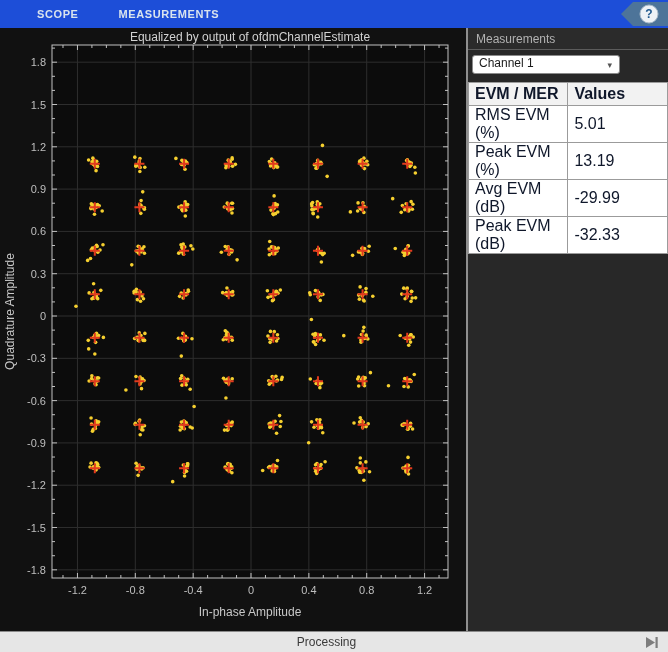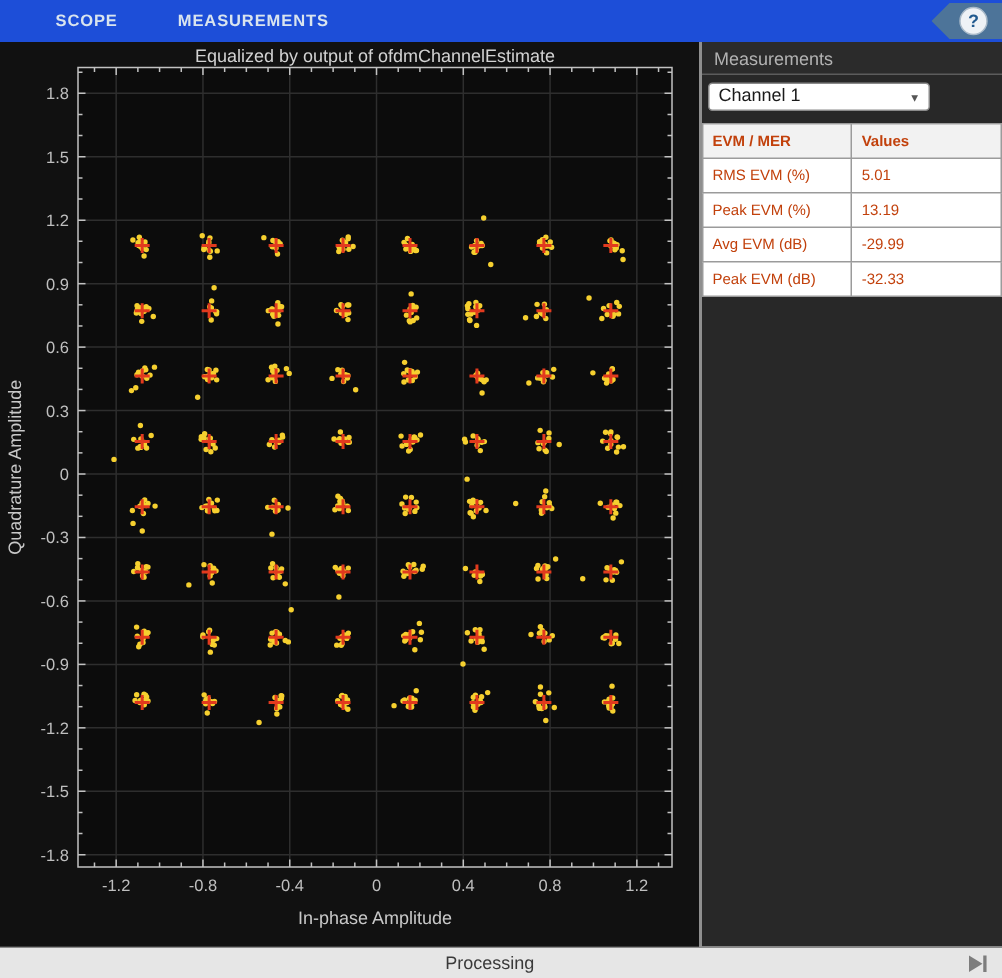--- a/index.html
+++ b/index.html
@@ -28,22 +28,22 @@
   .panel { width:200px; background:#282828; display:flex; flex-direction:column; }
   .panel-title { height:22px; line-height:22px; padding-left:8px; color:#b2b2b2;
                  font-size:12px; background:#2b2b2b; border-bottom:1px solid #5c5c5c; }
   .channel-row { padding:5px 0 4px 4px; }
   .channel-select { width:148px; height:19px; background:#fff; border:1px solid #8a8a8a;
                     border-radius:3px; display:flex; 
                     font-size:12px; color:#1a1a1a; padding-left:6px; position:relative;
                     cursor:default; }
   .channel-select .caret { position:absolute; right:7px; top:4px; color:#555;
                            font-size:9px; }
-  table.meas { border-collapse:collapse; width:200px; font-size:10px;
-               color:#c2410c; background:#fff; margin-top:4px; }
+  table.meas { border-collapse:collapse; width:200px; font-size:16px;
+               color:#0f172a; background:#fff; margin-top:4px; }
   table.meas th, table.meas td { border:1px solid #9b9b9b; height:23px;
                padding:0 0 0 6px; text-align:left; font-weight:normal; width:100px; }
   table.meas th { background:#f2f2f2; font-weight:bold; }
 
   
   .statusbar { height:21px; flex:0 0 21px; background:#e6e6e6; border-top:1px solid #8a8a8a;
                display:flex; align-items:center; font-size:12px; color:#3a3a3a;text-align:center; }
   .status-text { padding-left:8px; flex:1 1 auto; }
   .step-icon { width:14px; height:13px; margin-right:9px; }
 </style>

